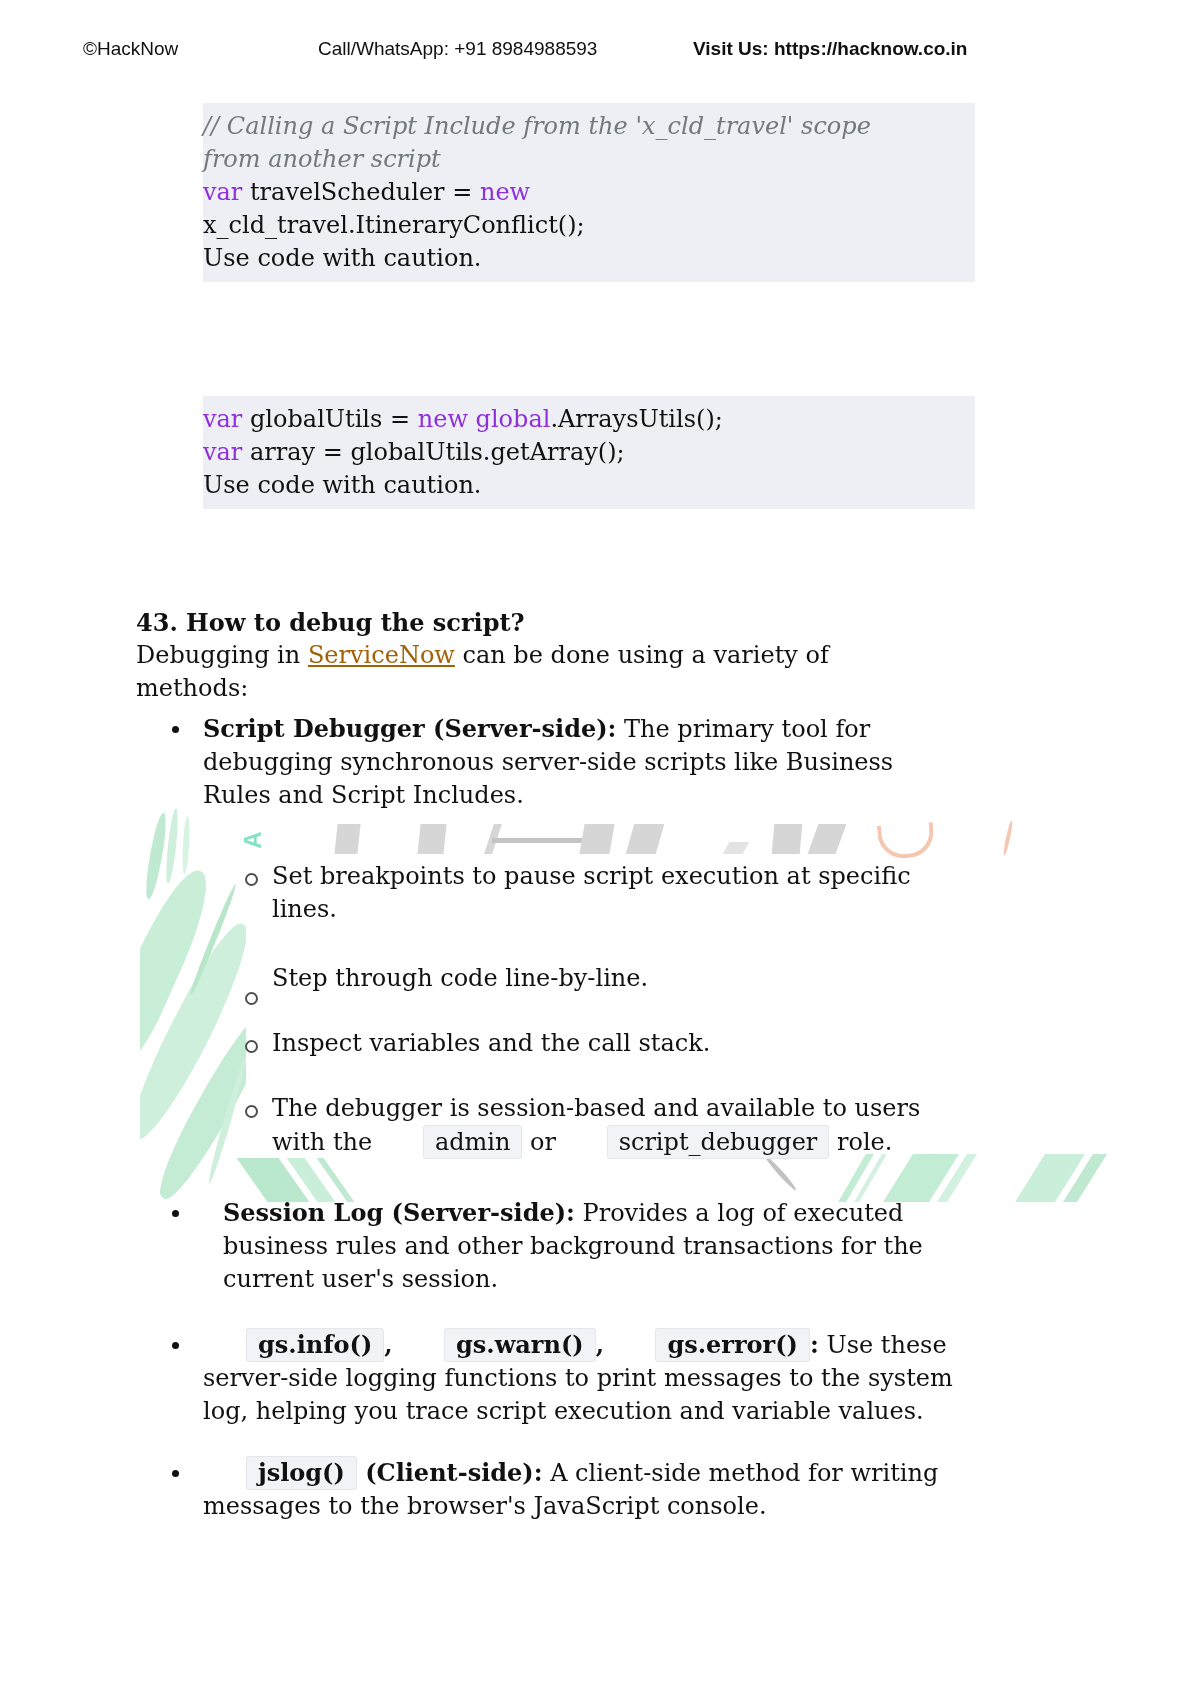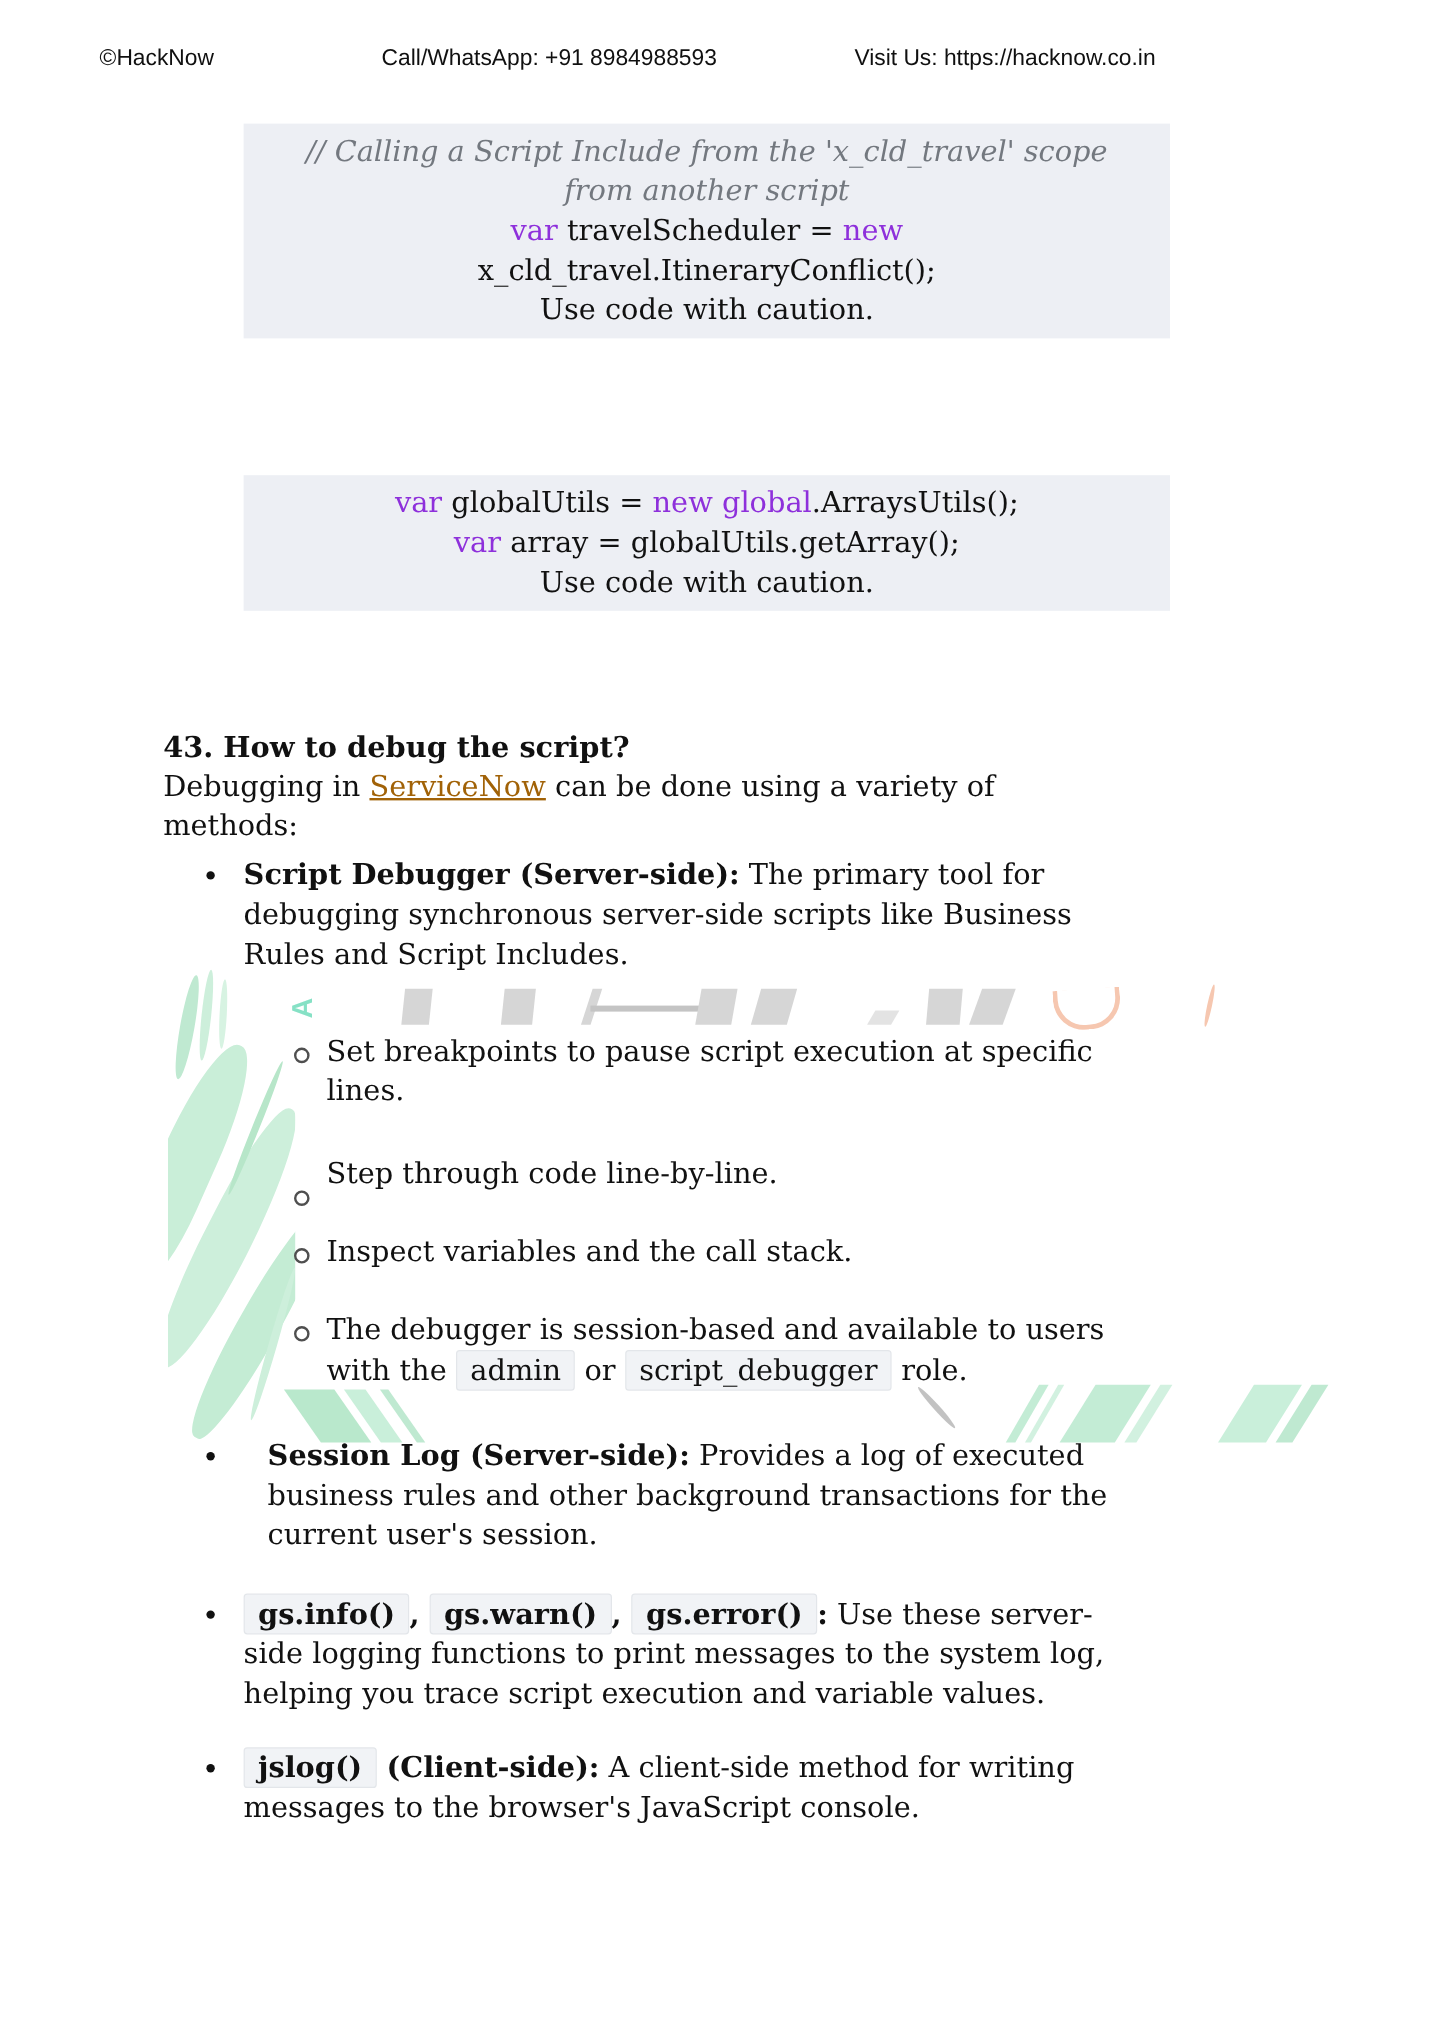--- a/index.html
+++ b/index.html
@@ -3,24 +3,24 @@
 <meta charset="utf-8">
 <style>
   html,body{margin:0;padding:0;background:#fff;}
   .page{position:relative;width:1191px;height:1684px;background:#ffffff;overflow:hidden;
         font-family:"DejaVu Serif",serif;color:#111;}
   
   .hdr{position:absolute;top:38px;left:0;width:100%;height:30px;z-index:2;
        font-family:"Liberation Sans",sans-serif;font-size:19px;color:#101010;}
   .hdr .brand{position:absolute;left:83px;top:0;}
   .hdr .contact{position:absolute;left:318px;top:0;}
-  .hdr .visit{position:absolute;left:712px;top:0;}
+  .hdr .visit{position:absolute;left:693px;top:0;font-weight:bold;}
   
   .codeblock{position:absolute;left:203px;width:772px;background:#edeff4;z-index:2;
-             font-size:24px;line-height:33px;padding:7px 0 7px 0;text-align:center;}
+             font-size:24px;line-height:33px;padding:7px 0 7px 0;}
   .codeblock .cline{display:block;white-space:nowrap;}
   .code1{top:103px;}
   .code2{top:396px;}
   .comment{color:#73787f;font-style:italic;}
   .kw{color:#8e30db;}
   
   .h43{position:absolute;top:606px;left:136px;width:770px;z-index:2;font-size:24px;line-height:33px;}
   .h43 .qtitle{font-weight:bold;}
   .link{color:#a16207;text-decoration:underline;cursor:pointer;}
   .li{position:absolute;left:166px;width:788px;display:flex;z-index:2;font-size:24px;line-height:33px;}
@@ -37,21 +37,21 @@
   .subli{position:absolute;left:242px;width:725px;display:flex;z-index:2;font-size:24px;line-height:33px;}
   .subli .mk{flex:0 0 30px;position:relative;}
   .subli .mk .ring{position:absolute;left:3px;top:13px;width:9px;height:9px;border-radius:50%;
                    border:2px solid #4f4f4f;background:transparent;}
   .sub1{top:860px;}
   .sub2{top:962px;align-items:center;}
   .sub3{top:1027px;}
   .sub4{top:1092px;}
   
   .chip{display:inline-block;background:#f1f3f6;border:1px solid #e3e6ea;border-radius:3px;
-        padding:1px 11px;line-height:30px;}
+        padding:1px 11px;line-height:30px;margin-left:43px;}
   .chip.bold{font-weight:bold;}
   
   .wm{position:absolute;inset:0;z-index:1;pointer-events:none;}
   .wm div{position:absolute;}
   .gbar{top:824px;height:30px;background:#d6d6d6;}
   .peach-u{top:824px;width:48px;height:30px;border:4px solid #f6c7b0;border-top:none;
            border-radius:0 0 26px 26px;transform:rotate(-4deg);}
   .swirl{left:140px;top:792px;width:106px;height:410px;overflow:hidden;}
   .swirl div{position:absolute;background:#cdefdb;}
   .stripe{top:1154px;height:48px;background:#c3ecd5;}

